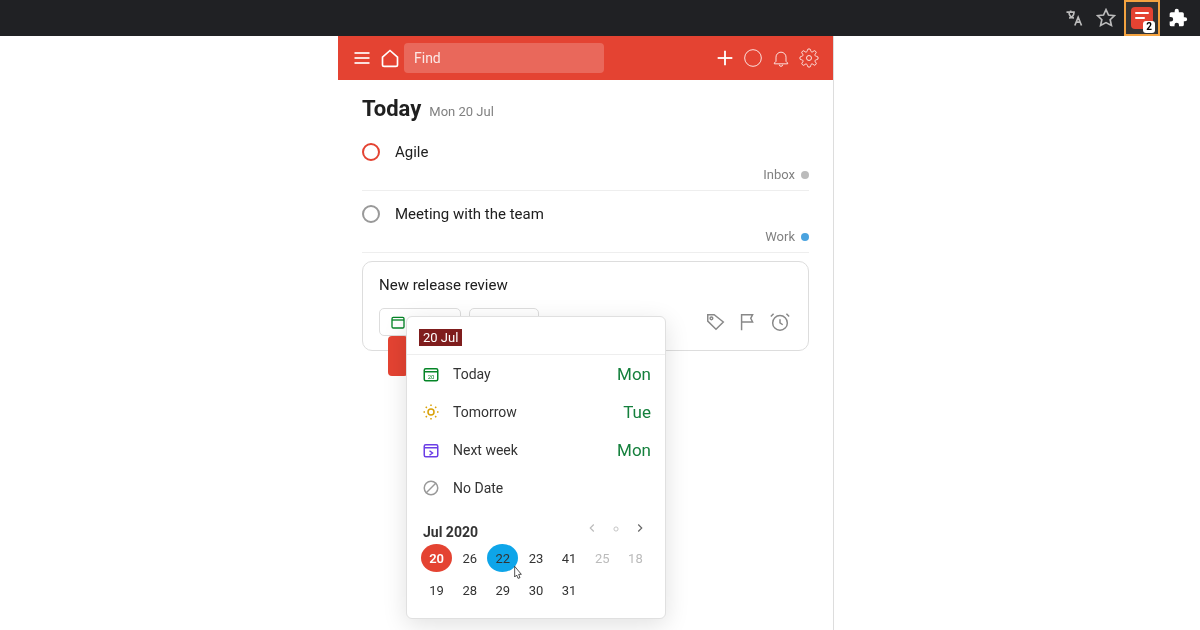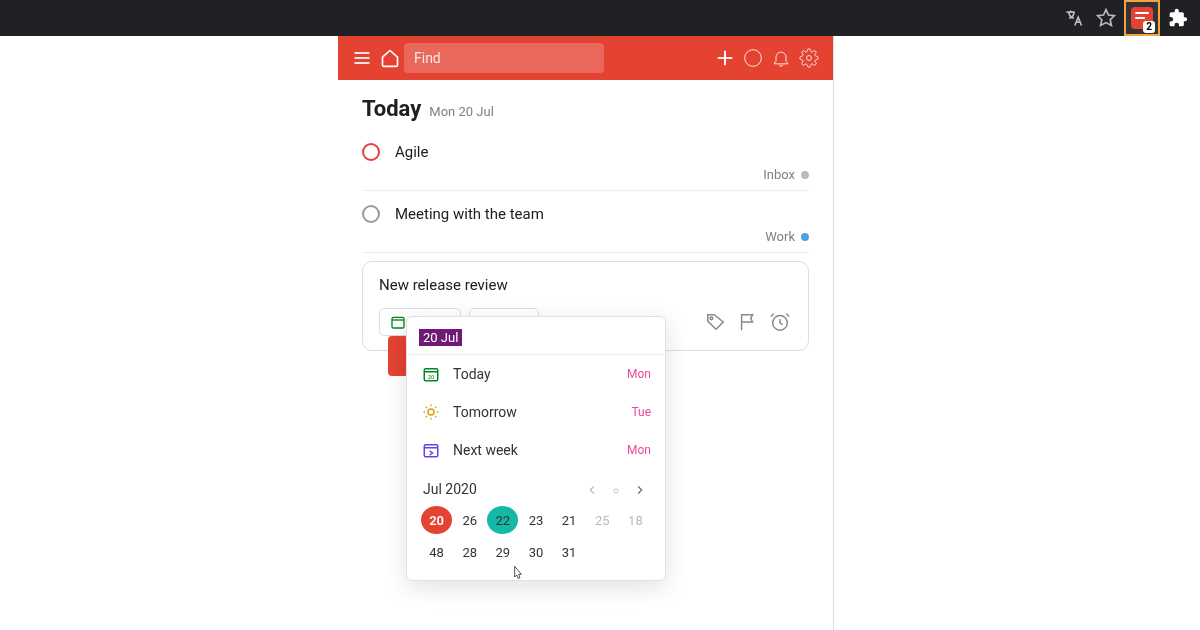--- a/index.html
+++ b/index.html
@@ -140,50 +140,50 @@
     border:1px solid #e0e0e0;
     border-radius:6px;
     box-shadow: 0 6px 24px rgba(0,0,0,0.12);
     z-index:10;
   }
   .dp-input {
     padding:10px 12px 8px 12px;
     border-bottom:1px solid #eee;
   }
   .dp-input-text {
-    background:#701a75; color:#fff;
+    background:#7f1d1d; color:#fff;
     font-size:13px; padding:1px 4px;
     display:inline-block;
   }
   .dp-list {}
   .dp-item {
     display:flex; align-items:center; gap:12px;
     padding: 9px 14px;
     font-size:14px; color:#333;
     cursor:pointer;
   }
   .dp-item-icon { width:20px; height:20px; display:flex; align-items:center; justify-content:center;}
   .dp-item-label { flex:1;}
-  .dp-item-day { color:#ec4899; font-size:12px;}
+  .dp-item-day { color:#15803d; font-size:17px;}
   
   .dp-cal { padding: 8px 14px 14px 14px;}
-  .dp-cal-head { display:flex; align-items:flex-start; justify-content:space-between; font-size:14px; font-weight:400; color:#333; padding:4px 2px;}
+  .dp-cal-head { display:flex; align-items:flex-end; justify-content:space-between; font-size:14px; font-weight:700; color:#333; padding:4px 2px;}
   .dp-cal-nav { display:flex; gap:8px; color:#bbb;}
   .dp-cal-nav span { cursor:pointer; padding:2px;}
   .dp-cal-sub { text-align:center; font-size:12px; color:#999; padding:6px 0;}
   .dp-cal-sub b { color:#555; font-weight:700;}
   .dp-grid { display:grid; grid-template-columns: repeat(7, 1fr); gap:4px 2px; font-size:13px;}
   .dp-day {
     height:28px; display:flex; align-items:center; justify-content:center;
     color:#333; cursor:pointer; border-radius:50%;
     position:relative;
   }
   .dp-day.dim { color:#bbb;}
   .dp-day.sel { background:#e44332; color:#fff; font-weight:600;}
-  .dp-day.hover { background:#14b8a6;}
+  .dp-day.hover { background:#0ea5e9;}
   
   .cursor-ptr {
     position:absolute;
     width:16px; height:20px;
     z-index:20;
   }
 </style>
 </head>
 <body>
 
@@ -358,20 +358,30 @@
         <div class="dp-item">
     <div class="dp-item-icon" style="color:#6b3ee6; stroke:#6b3ee6;">
             <svg width="18" height="18" viewBox="0 0 24 24" fill="none" stroke-width="2">
               <rect x="3" y="5" width="18" height="16" rx="2"></rect>
               <line x1="3" y1="9" x2="21" y2="9"></line>
               <polyline points="10 13 14 16 10 19"></polyline>
             </svg>
           </div>
     <div class="dp-item-label">Next week</div>
     <div class="dp-item-day">Mon</div>
+        </div>
+        <div class="dp-item">
+    <div class="dp-item-icon" style="color:#999; stroke:#999;">
+            <svg width="18" height="18" viewBox="0 0 24 24" fill="none" stroke-width="2">
+              <circle cx="12" cy="12" r="9"></circle>
+              <line x1="5" y1="19" x2="19" y2="5"></line>
+            </svg>
+          </div>
+    <div class="dp-item-label">No Date</div>
+    <div class="dp-item-day"></div>
         </div>
       </div>
     <div class="dp-cal">
       <div class="dp-cal-head">
         <span>Jul 2020</span>
         <div class="dp-cal-nav">
           <span>
             <svg width="14" height="14" viewBox="0 0 24 24" fill="none" stroke="currentColor" stroke-width="2">
                 <polyline points="15 18 9 12 15 6"></polyline>
               </svg>
@@ -386,24 +396,24 @@
                 <polyline points="9 18 15 12 9 6"></polyline>
               </svg>
           </span>
         </div>
       </div>
       <div class="dp-grid" id="cal-grid">
           <div class="dp-day sel">20</div>
           <div class="dp-day">26</div>
           <div class="dp-day hover">22</div>
           <div class="dp-day">23</div>
-          <div class="dp-day">21</div>
+          <div class="dp-day">41</div>
           <div class="dp-day dim">25</div>
           <div class="dp-day dim">18</div>
-          <div class="dp-day">48</div>
+          <div class="dp-day">19</div>
           <div class="dp-day">28</div>
           <div class="dp-day">29</div>
           <div class="dp-day">30</div>
           <div class="dp-day">31</div>
         </div>
     </div>
   </div>
 </div>
 
 <svg class="cursor-ptr" style="left:510px; top:563px;" viewBox="0 0 24 24">

